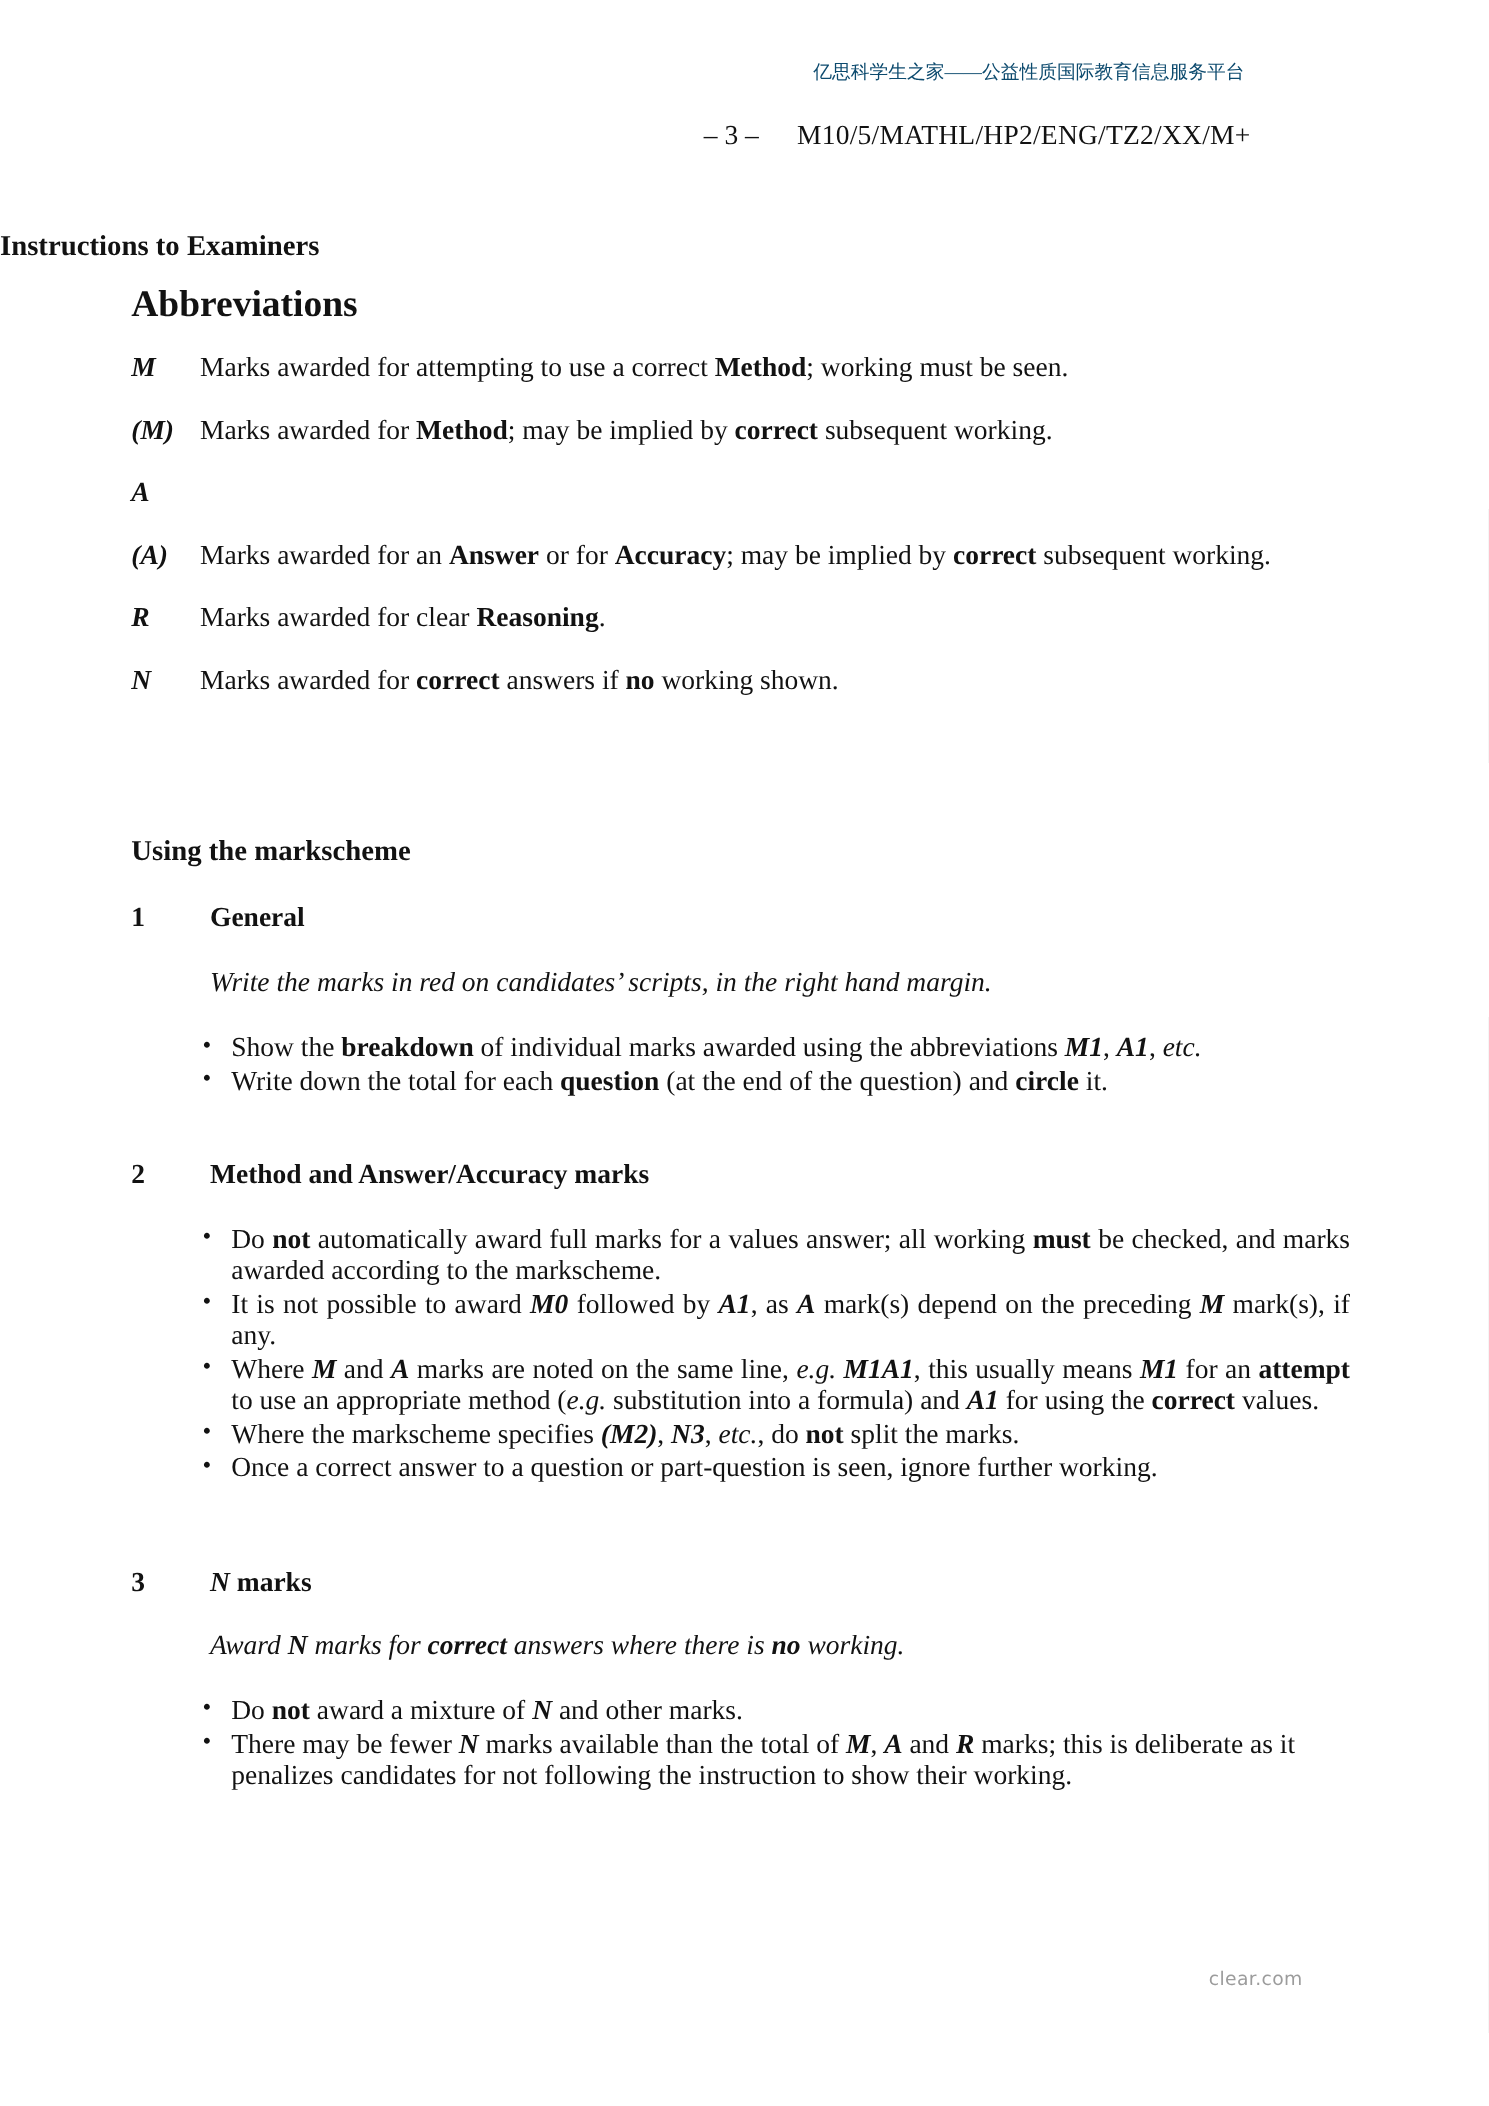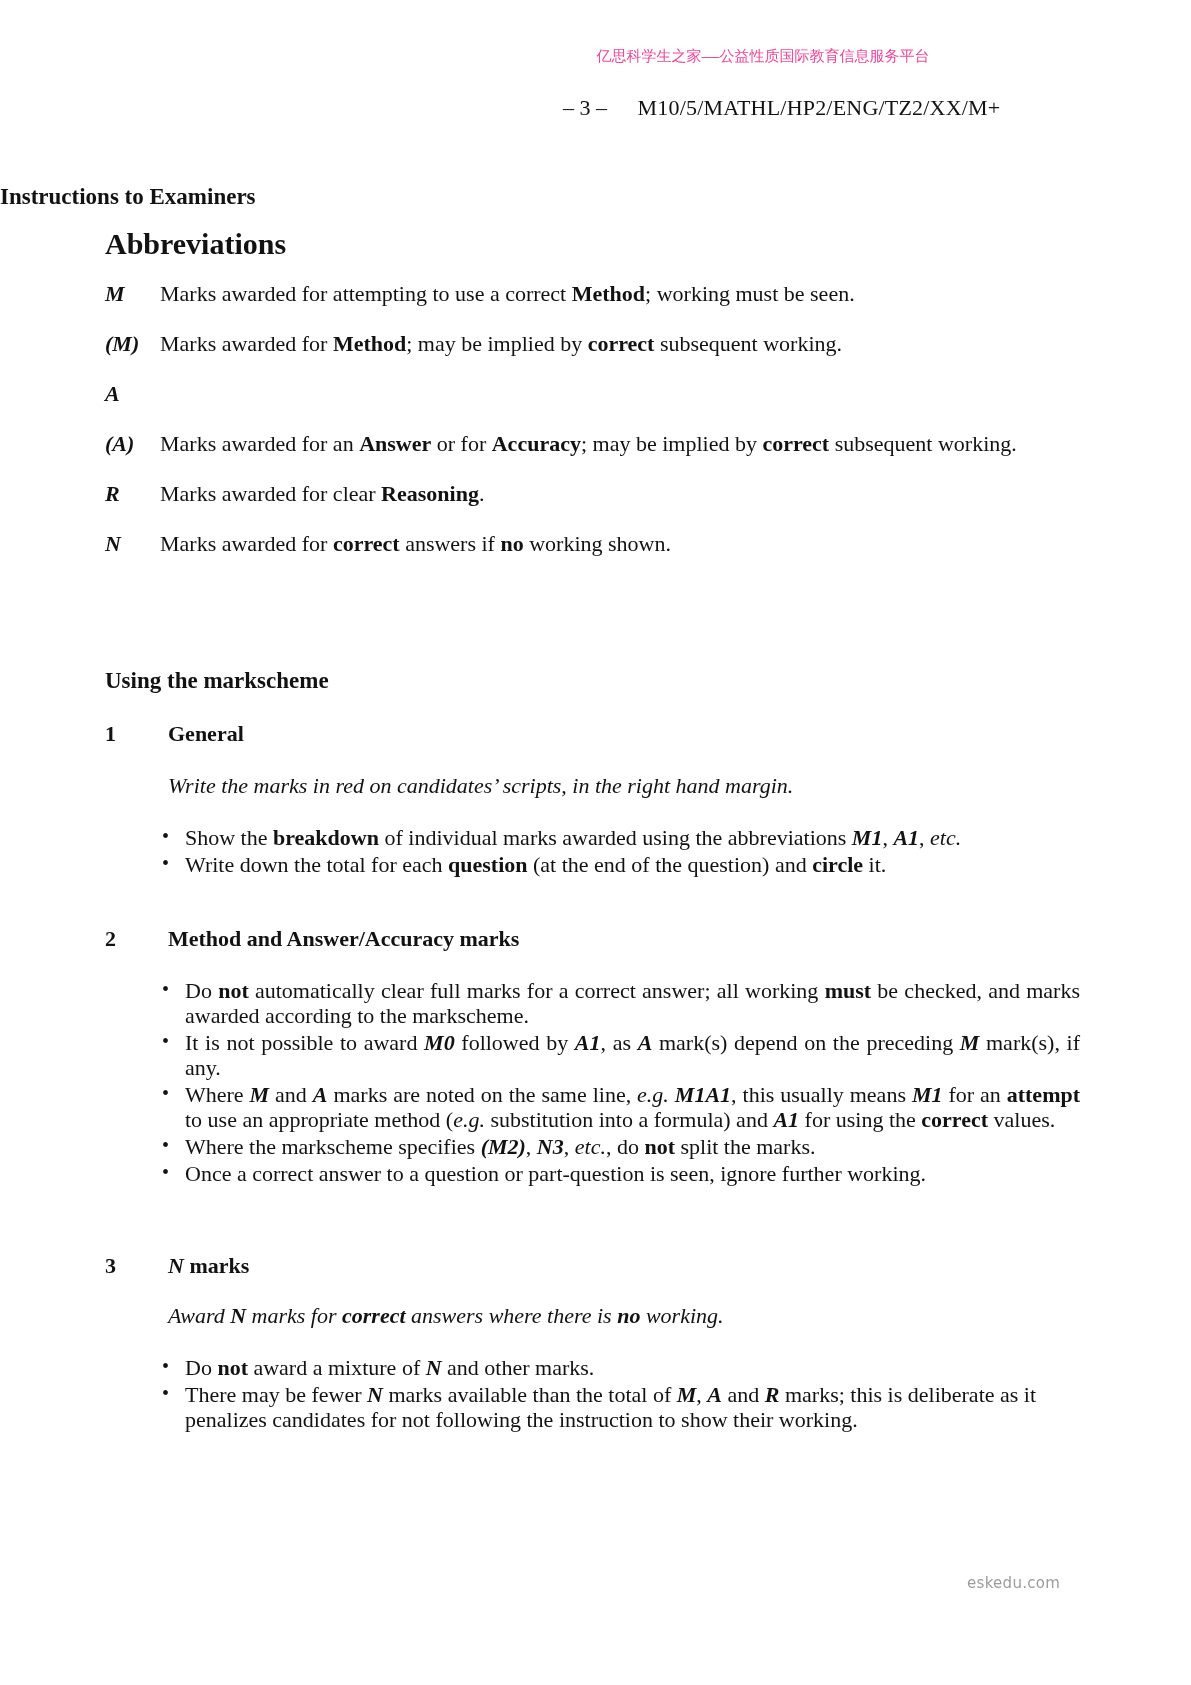--- a/index.html
+++ b/index.html
@@ -9,23 +9,23 @@
     background:#ffffff;
     font-family:"Liberation Serif", serif;
     color:#121212;
     font-size:22px;line-height:25px;
     overflow:hidden;
     margin:0 auto;
   }
   .b{font-weight:bold;}
   .i{font-style:italic;}
   .wm-top{
-    position:absolute;top:49px;left:763px;transform:translateX(-50%);
-    font-family:Liberation Mono, monospace;
-    font-size:15px;line-height:18px;color:#ec4899;
+    position:absolute;top:49px;left:823px;transform:translateX(-50%);
+    font-family:Liberation Serif, serif;
+    font-size:15px;line-height:18px;color:#0c4a6e;
     white-space:nowrap;
   }
   .pageno{
     position:absolute;top:95px;left:585px;transform:translateX(-50%);
     font-size:22px;white-space:nowrap;
   }
   .paper-code{
     position:absolute;top:95px;left:819px;transform:translateX(-50%);
     font-size:22px;white-space:nowrap;letter-spacing:0.2px;
   }
@@ -117,35 +117,35 @@
       </ul>
   </section>
 
   <section class="sec-b">
     <div class="sec-head">
       <span class="sec-num">2</span>
       <span class="sec-title"><span>Method and Answer/Accuracy marks</span></span>
     </div>
 
     <ul class="bullets">
-        <li><span class="marker">•</span><span><span>Do </span><span class="b">not</span><span> automatically clear full marks for a correct answer; all working </span><span class="b">must</span><span> be checked, and marks awarded according to the markscheme.</span></span></li>
+        <li><span class="marker">•</span><span><span>Do </span><span class="b">not</span><span> automatically award full marks for a values answer; all working </span><span class="b">must</span><span> be checked, and marks awarded according to the markscheme.</span></span></li>
         <li><span class="marker">•</span><span><span>It is not possible to award </span><span class="b i">M0</span><span> followed by </span><span class="b i">A1</span><span>, as </span><span class="b i">A</span><span> mark(s) depend on the preceding </span><span class="b i">M</span><span> mark(s), if any.</span></span></li>
         <li><span class="marker">•</span><span><span>Where </span><span class="b i">M</span><span> and </span><span class="b i">A</span><span> marks are noted on the same line, </span><span class="i">e.g.</span><span> </span><span class="b i">M1A1</span><span>, this usually means </span><span class="b i">M1</span><span> for an </span><span class="b">attempt</span><span> to use an appropriate method (</span><span class="i">e.g.</span><span> substitution into a formula) and </span><span class="b i">A1</span><span> for using the </span><span class="b">correct</span><span> values.</span></span></li>
         <li><span class="marker">•</span><span><span>Where the markscheme specifies </span><span class="b i">(M2)</span><span>, </span><span class="b i">N3</span><span>, </span><span class="i">etc.</span><span>, do </span><span class="b">not</span><span> split the marks.</span></span></li>
         <li><span class="marker">•</span><span><span>Once a correct answer to a question or part-question is seen, ignore further working.</span></span></li>
       </ul>
   </section>
 
   <section class="sec-c">
     <div class="sec-head">
       <span class="sec-num">3</span>
       <span class="sec-title"><span class="b i">N</span><span> marks</span></span>
     </div>
     <div class="sec-intro"><span class="i">Award </span><span class="b i">N</span><span class="i"> marks for </span><span class="b i">correct</span><span class="i"> answers where there is </span><span class="b i">no</span><span class="i"> working.</span></div>
     <ul class="bullets">
         <li><span class="marker">•</span><span><span>Do </span><span class="b">not</span><span> award a mixture of </span><span class="b i">N</span><span> and other marks.</span></span></li>
         <li><span class="marker">•</span><span><span>There may be fewer </span><span class="b i">N</span><span> marks available than the total of </span><span class="b i">M</span><span>, </span><span class="b i">A</span><span> and </span><span class="b i">R</span><span> marks; this is deliberate as it penalizes candidates for not following the instruction to show their working.</span></span></li>
       </ul>
   </section>
 
-  <div class="wm-bottom">eskedu.com</div>
+  <div class="wm-bottom">clear.com</div>
 
 </div>
 
 </body></html>

